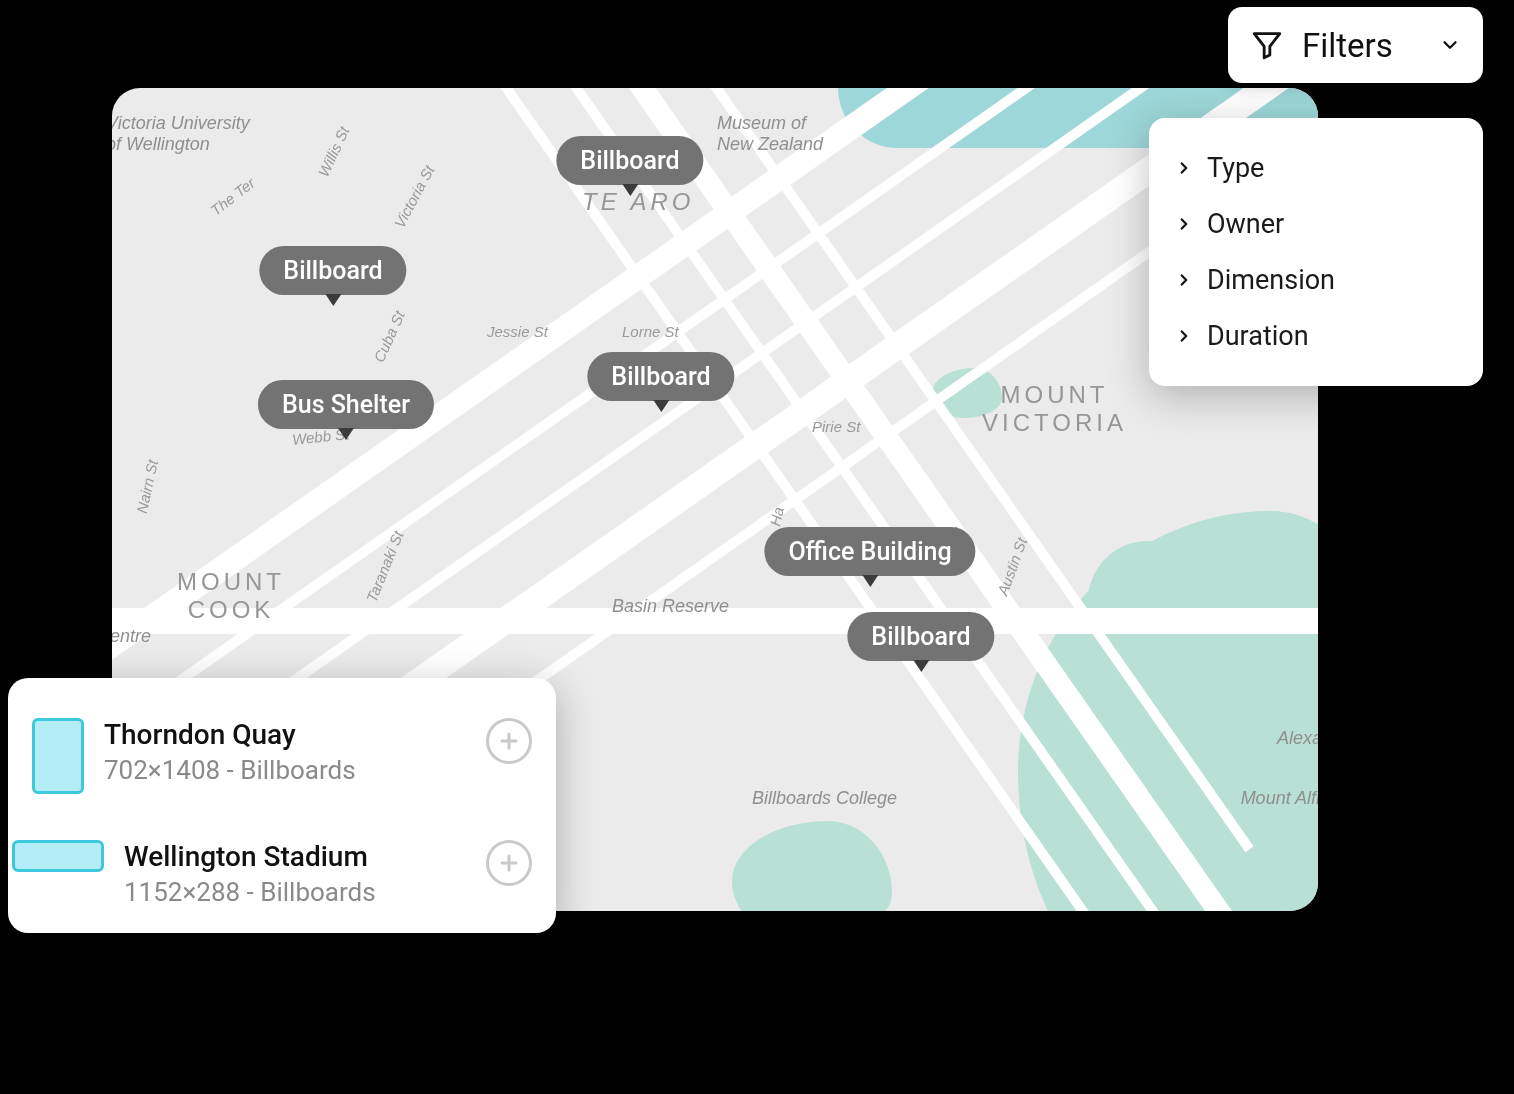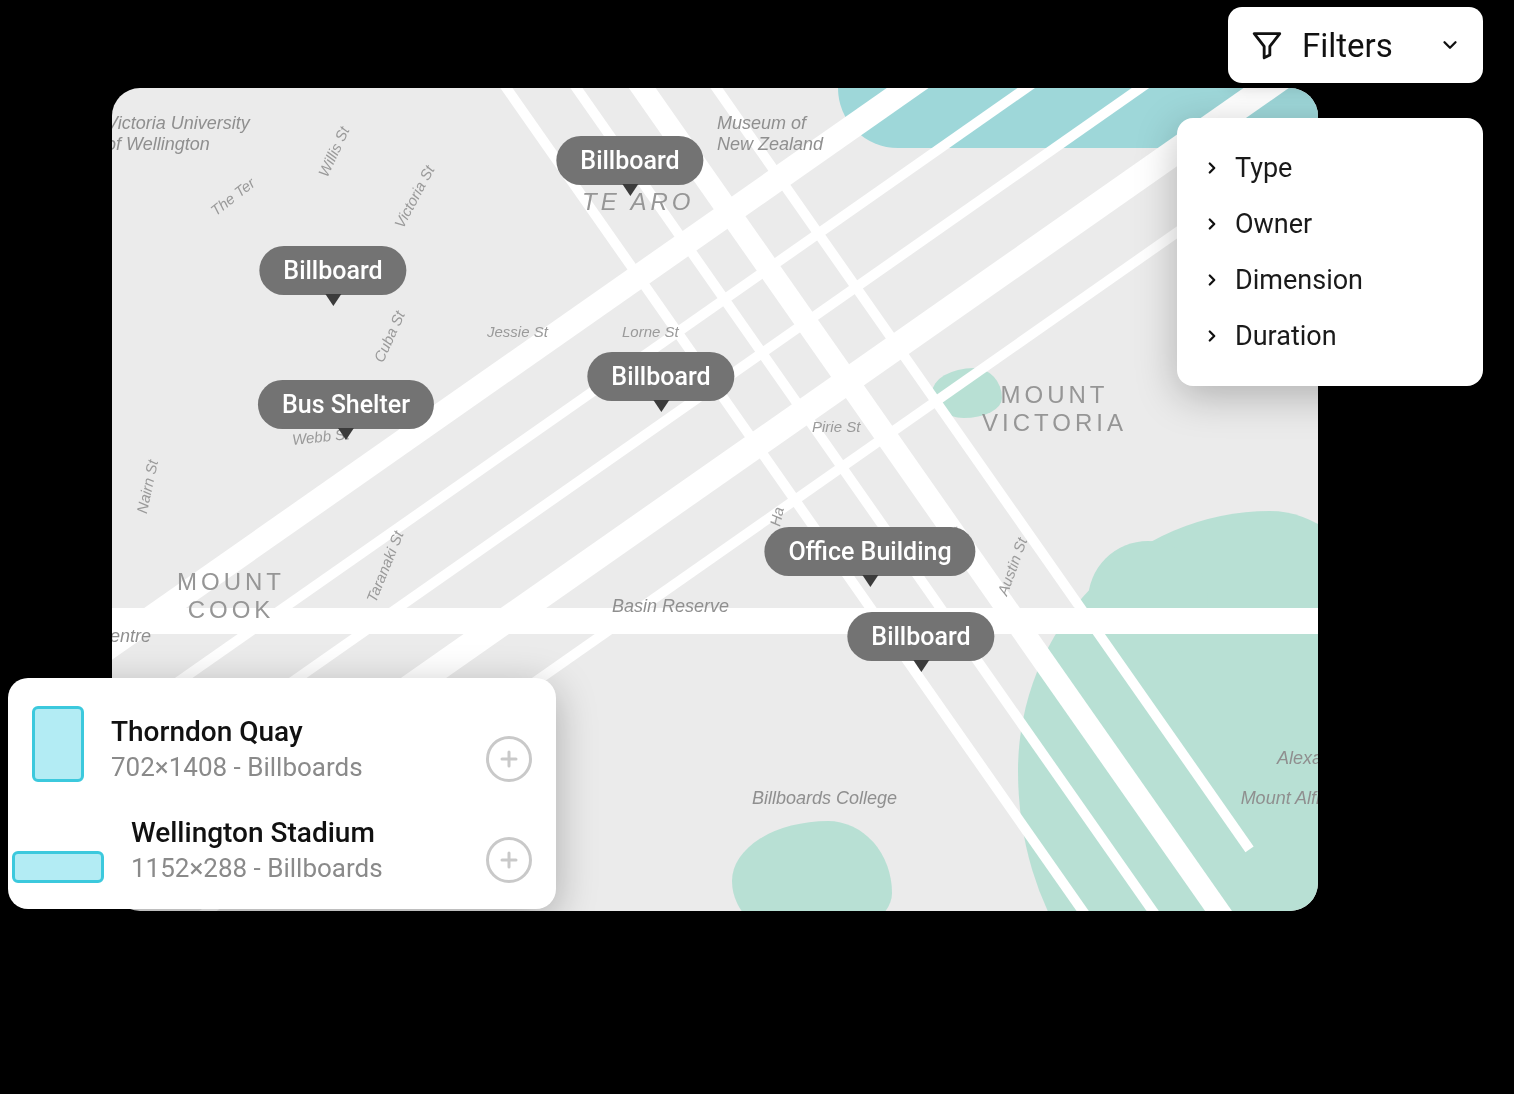--- a/index.html
+++ b/index.html
@@ -59,21 +59,21 @@
     box-shadow:0 4px 18px rgba(0,0,0,.18);
     z-index:20;
   }
   .filters-btn .label{font-size:33px;color:#111;flex:1;}
   .filters-btn svg{flex:none;}
 
   
   .filters-panel{
     position:absolute;
     right:31px; top:118px;
-    width:306px;
+    width:334px;
     background:#fff;
     border-radius:16px;
     padding:22px 26px;
     box-shadow:0 10px 40px rgba(0,0,0,.25);
     z-index:20;
   }
   .filter-row{
     display:flex;align-items:center;gap:14px;
     padding:12px 0;
     font-size:27px;color:#1a1a1a;
@@ -86,21 +86,21 @@
     position:absolute;
     left:8px; top:678px;
     width:548px;
     background:#fff;
     border-radius:20px;
     padding:28px 24px 26px 24px;
     box-shadow:0 10px 40px rgba(0,0,0,.28);
     z-index:25;
     display:flex;flex-direction:column;gap:34px;
   }
-  .result{display:flex;align-items:flex-end;gap:27px;}
+  .result{display:flex;align-items:flex-start;gap:20px;margin-top:12px;}
   .swatch{
     flex:none;
     background:#b3ecf4;
     border:3px solid #3cc9dd;
     border-radius:6px;
   }
   .swatch.portrait{width:52px;height:76px;}
   .swatch.land{width:92px;height:32px;margin-left:-20px;}
   .result .txt{flex:1;min-width:0;}
   .result .title{font-size:28px;color:#111;font-weight:500;}
@@ -142,21 +142,21 @@
 COOK</div>
   <div class="mlabel area" style="left:870px;top:293px;font-size:24px;white-space:pre;text-align:center;">MOUNT
 VICTORIA</div>
 
   <div class="mlabel poi" style="left:-6px;top:25px;white-space:pre;">Victoria University
 of Wellington</div>
   <div class="mlabel poi" style="left:605px;top:25px;white-space:pre;">Museum of
 New Zealand</div>
   <div class="mlabel poi" style="left:500px;top:508px;">Basin Reserve</div>
   <div class="mlabel poi" style="left:640px;top:700px;">Billboards College</div>
-  <div class="mlabel poi" style="right:-4px;top:660px;text-align:right;">Alexa</div>
+  <div class="mlabel poi" style="right:-4px;top:640px;text-align:right;">Alexa</div>
   <div class="mlabel poi" style="right:-4px;top:700px;">Mount Alfr</div>
   <div class="mlabel poi" style="left:-2px;top:538px;">entre</div>
 
   <div class="mlabel street" style="left:95px;top:100px;transform:rotate(-38deg);">The Ter</div>
   <div class="mlabel street" style="left:195px;top:55px;transform:rotate(-65deg);">Willis St</div>
   <div class="mlabel street" style="left:268px;top:100px;transform:rotate(-62deg);">Victoria St</div>
   <div class="mlabel street" style="left:250px;top:240px;transform:rotate(-66deg);">Cuba St</div>
   <div class="mlabel street" style="left:375px;top:235px;">Jessie St</div>
   <div class="mlabel street" style="left:510px;top:235px;">Lorne St</div>
   <div class="mlabel street" style="left:180px;top:340px;transform:rotate(-6deg);">Webb St</div>

